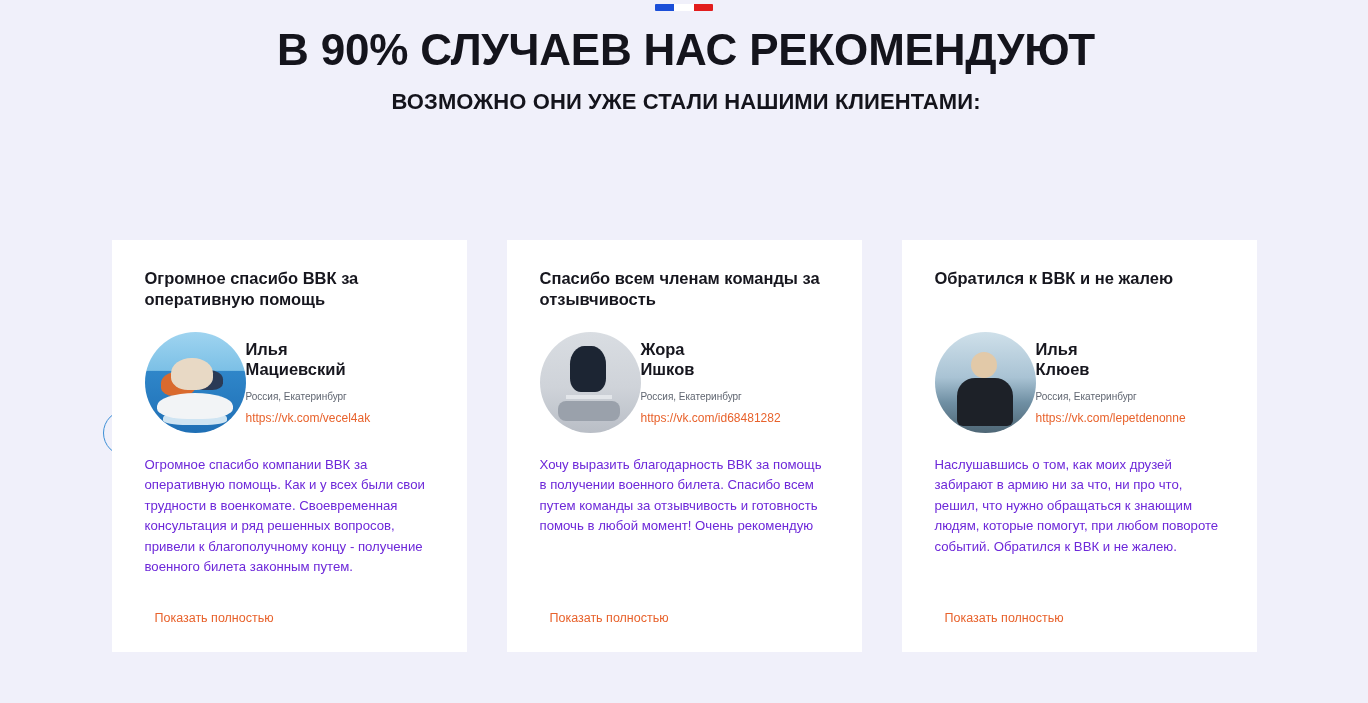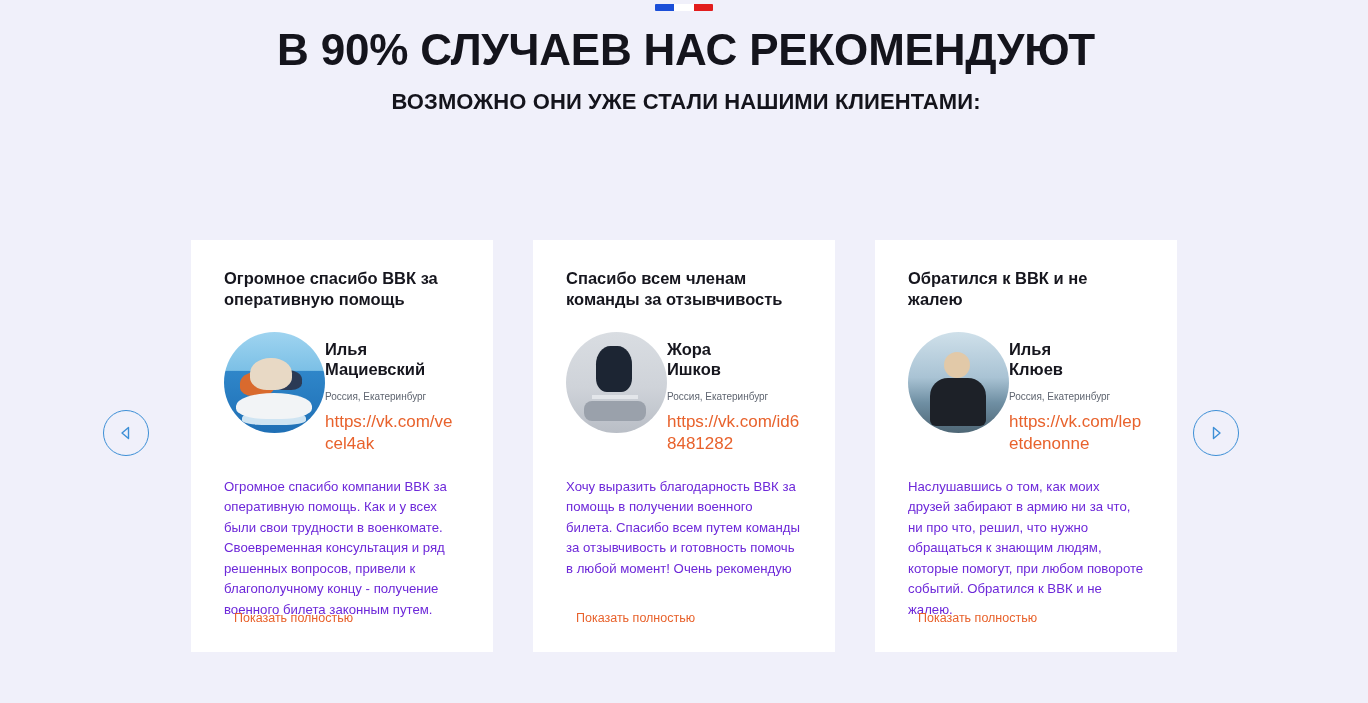--- a/index.html
+++ b/index.html
@@ -66,21 +66,21 @@
     height: 412px;
     display: flex;
     align-items: center;
     justify-content: center;
   }
   .cards {
     display: flex;
     gap: 40px;
   }
   .card {
-    width: 302px;
+    width: 355px;
     height: 412px;
     background: #ffffff;
     padding: 28px 33px 0 33px;
     position: relative;
     overflow: hidden;
   }
   .card-title {
     font-size: 16.5px;
     line-height: 1.25;
     font-weight: 700;
@@ -174,21 +174,21 @@
     white-space: pre-line;
   }
   .person-location {
     margin-top: 10px;
     font-size: 10px;
     color: #5f6570;
     line-height: 1.3;
   }
   .person-link {
     margin-top: 8px;
-    font-size: 17px;
+    font-size: 12px;
     color: #e8622c;
     text-decoration: none;
     display: block;
     line-height: 1.3;
     word-break: break-all;
   }
   .card-text {
     margin-top: 22px;
     font-size: 13.2px;
     line-height: 1.55;

